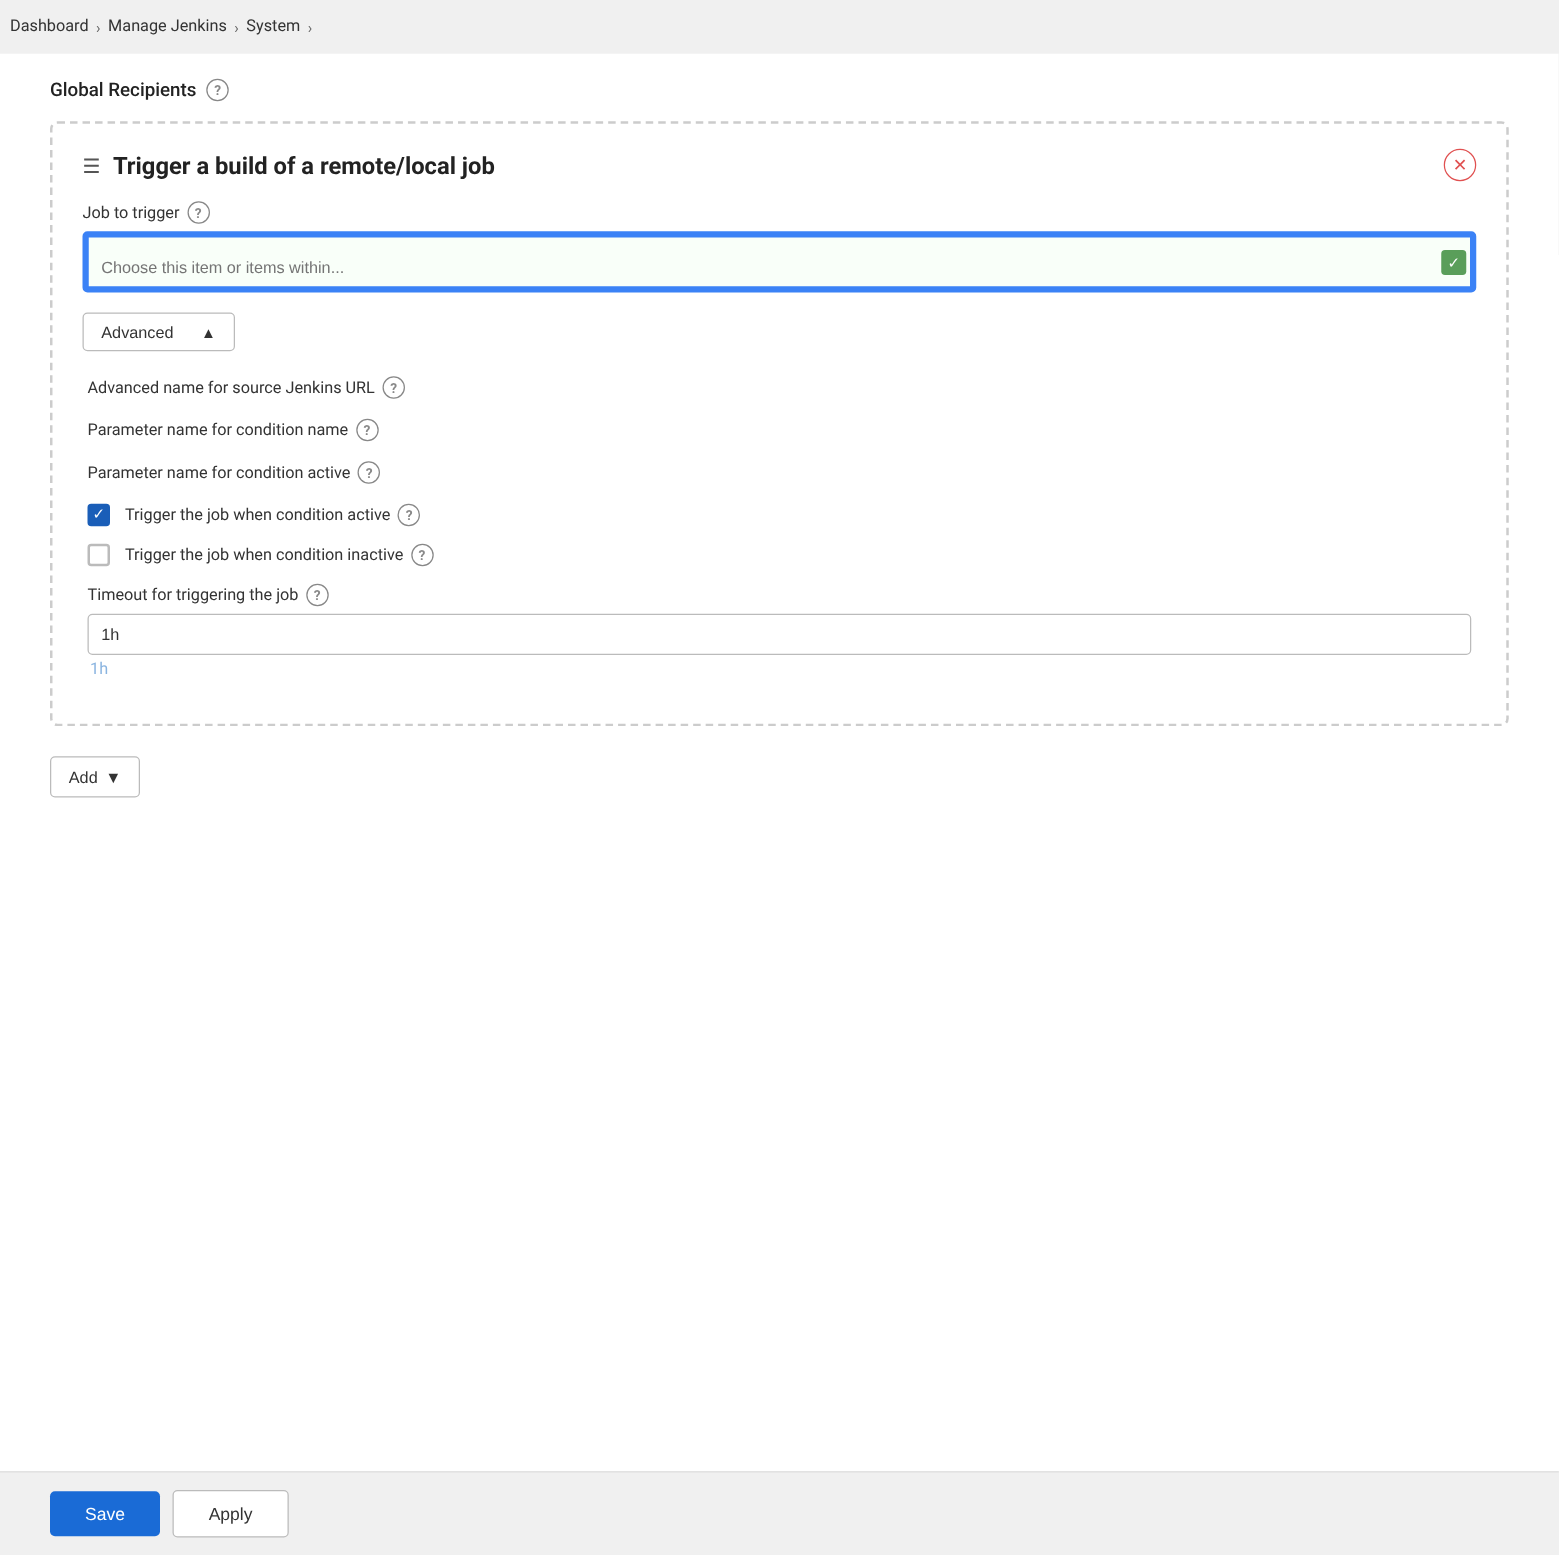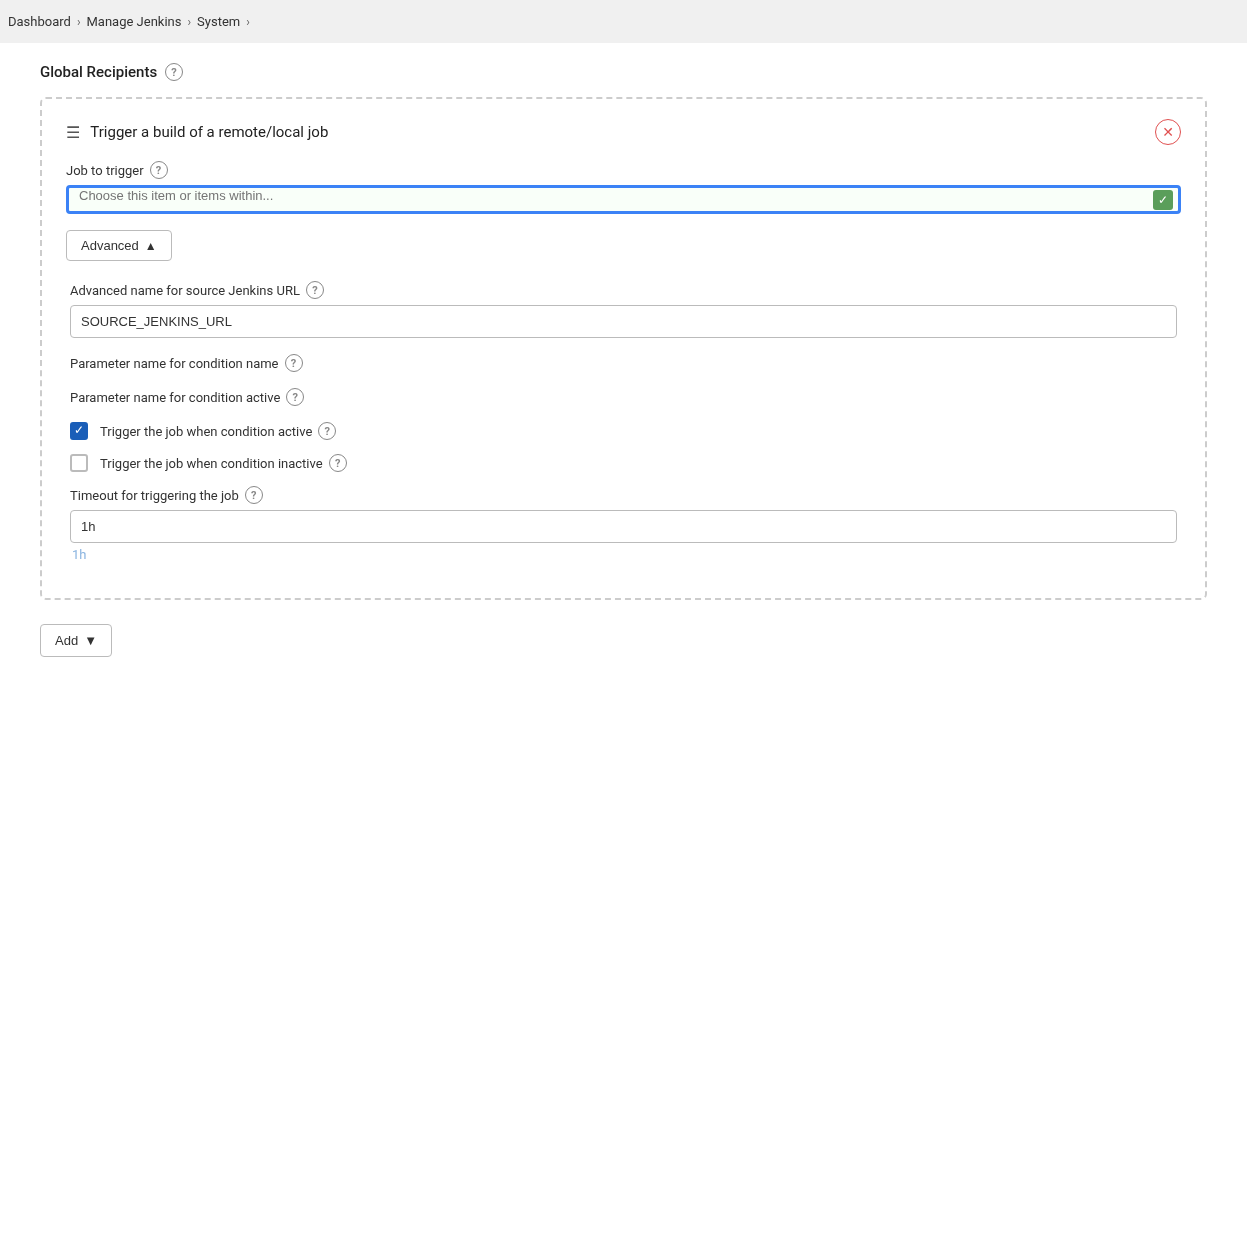--- a/index.html
+++ b/index.html
@@ -98,22 +98,22 @@
       gap: 10px;
     }
 
     .drag-handle {
       color: #555;
       font-size: 16px;
       cursor: grab;
     }
 
     .card-title {
-      font-size: 15px;
-      font-weight: 400;
+      font-size: 19px;
+      font-weight: 700;
       color: #222;
     }
 
     .close-btn {
       width: 26px;
       height: 26px;
       border-radius: 50%;
       border: 1.5px solid #e05050;
       background: #fff;
       color: #e05050;
@@ -148,22 +148,22 @@
       background: #fff;
       outline: none;
     }
 
     .job-trigger-input-wrapper {
       position: relative;
     }
 
     .job-trigger-input {
       width: 100%;
-      padding: 0 36px 8px 10px;
-      border: 3px solid #3b82f6;
+      padding: 16px 36px 8px 10px;
+      border: 5px solid #3b82f6;
       border-radius: 4px;
       font-size: 13px;
       color: #be185d;
       background: #f9fff9;
       outline: none;
     }
 
     .job-trigger-check {
       position: absolute;
       right: 8px;
@@ -177,21 +177,21 @@
       align-items: center;
       justify-content: center;
       color: #fff;
       font-size: 12px;
     }
 
     
     .advanced-btn {
       display: inline-flex;
       align-items: center;
-      gap: 6px;
+      gap: 22px;
       padding: 7px 14px;
       border: 1px solid #bbb;
       border-radius: 4px;
       background: #fff;
       cursor: pointer;
       font-size: 13px;
       color: #333;
       margin-bottom: 20px;
     }
 
@@ -358,21 +358,20 @@
       </button>
 
       
       <div class="advanced-section">
 
         <div class="field-row">
           <div class="field-label">
             <span>Advanced name for source Jenkins URL</span>
             <span class="help-icon">?</span>
           </div>
-          <input class="field-input" type="text" value="SOURCE_JENKINS_URL" style="">
         </div>
 
         <div class="field-row">
           <div class="field-label">
             <span>Parameter name for condition name</span>
             <span class="help-icon">?</span>
           </div>
         </div>
 
         <div class="field-row">
@@ -411,14 +410,18 @@
     </div>
 
     
     <button class="add-btn">
       <span>Add</span>
       <span>▼</span>
     </button>
 
   </div>
 
+  <div class="footer">
+    <button class="btn-save">Save</button>
+    <button class="btn-apply">Apply</button>
+  </div>
 
 </div>
 
 </body></html>

